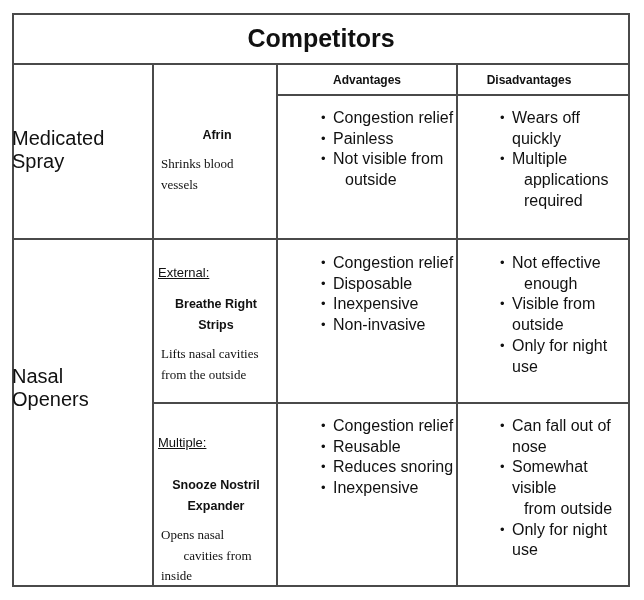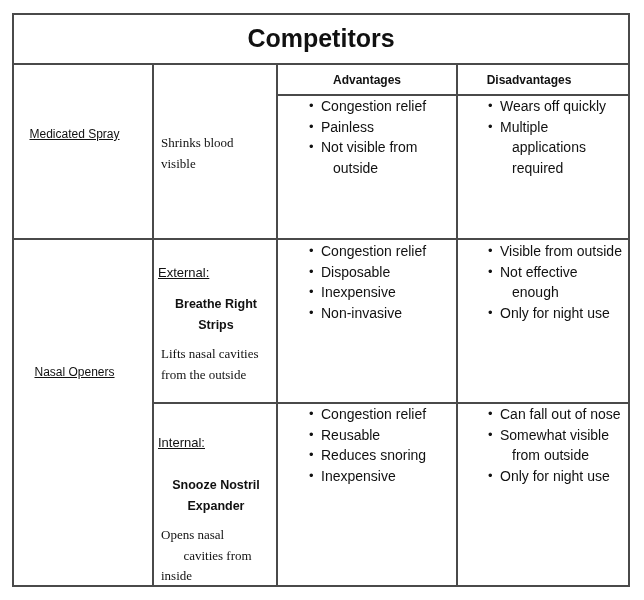--- a/index.html
+++ b/index.html
@@ -6,27 +6,27 @@
   body { width: 644px; height: 600px; position: relative; overflow: hidden;
          font-family: "Liberation Sans", "DejaVu Sans", sans-serif; color: #111; }
   .ln { position: absolute; background: #4a4a4a; }
   .h { height: 2px; }
   .v { width: 2px; }
   .title { position: absolute; left: 12px; width: 618px; top: 13px; height: 51px;
            display: flex; align-items: center; justify-content: center;
            font-size: 25px; font-weight: bold; }
   .colhead { position: absolute; top: 64px; height: 31px; display: flex; align-items: center;
              justify-content: center; font-weight: bold; font-size: 12px; }
-  .cat { position: absolute; left: 12px; width: 125px; font-size: 12px;
-         display: flex; justify-content: center; text-decoration: underline; }
+  .cat { position: absolute; left: 12px; width: 125px; font-size: 20px;
+         display: flex; justify-content: center; }
   .prod { position: absolute; width: 120px; font-size: 13px; }
   .prod .sub { text-decoration: underline; display: block; line-height: 20px; }
   .prod .name { font-weight: bold; text-align: center; display: block; line-height: 21px; font-size: 12.5px; }
   .prod .desc { display: block; line-height: 20.5px; font-family: Liberation Serif, serif; }
-  ul.bl { position: absolute; list-style: none; margin: 0; padding: 0; font-size: 14px; }
+  ul.bl { position: absolute; list-style: none; margin: 12px; padding: 0; font-size: 16px; }
   ul.bl li { position: relative; padding-left: 12px; line-height: 20.7px; }
   ul.bl li::before { content: "\2022"; position: absolute; left: 0; top: 0; font-size: 13px; }
   ul.bl li span.cont { display: block; padding-left: 12px; }
 </style>
 </head>
 <body>
 
 <div class="ln h" style="left:12px;top:13px;width:618px;"></div>
 <div class="ln h" style="left:12px;top:585px;width:618px;"></div>
 <div class="ln v" style="left:12px;top:13px;height:574px;"></div>
@@ -41,34 +41,35 @@
 
 <div class="title">Competitors</div>
 
 <div class="colhead" style="left:277px;width:180px;">Advantages</div>
 <div class="colhead" style="left:457px;width:144px;">Disadvantages</div>
 
 <div class="cat" style="top:127px;">Medicated Spray</div>
 <div class="cat" style="top:365px;">Nasal Openers</div>
 
 <div class="prod" style="left:161px;top:125px;">
+  <span class="name" style="margin-left:-8px;">Afrin</span>
   <span class="desc" style="margin-top:8px;">Shrinks blood</span>
-  <span class="desc">visible</span>
+  <span class="desc">vessels</span>
 </div>
 
 <div class="prod" style="left:158px;top:263px;width:116px;">
   <span class="sub">External:</span>
   <span class="name" style="margin-top:11px;">Breathe Right</span>
   <span class="name">Strips</span>
   <span class="desc" style="margin-top:8px;padding-left:3px;">Lifts nasal cavities</span>
   <span class="desc" style="padding-left:3px;">from the outside</span>
 </div>
 
 <div class="prod" style="left:158px;top:433px;width:116px;">
-  <span class="sub">Internal:</span>
+  <span class="sub">Multiple:</span>
   <span class="name" style="margin-top:22px;">Snooze Nostril</span>
   <span class="name">Expander</span>
   <span class="desc" style="margin-top:8px;padding-left:3px;">Opens nasal</span>
   <span class="desc" style="padding-left:3px;text-align:center;">cavities from</span>
   <span class="desc" style="padding-left:3px;">inside</span>
 </div>
 
 <ul class="bl" style="left:309px;top:96px;">
   <li><span>Congestion relief</span></li>
   <li><span>Painless</span></li>
@@ -81,22 +82,22 @@
 </ul>
 
 <ul class="bl" style="left:309px;top:241px;">
   <li><span>Congestion relief</span></li>
   <li><span>Disposable</span></li>
   <li><span>Inexpensive</span></li>
   <li><span>Non-invasive</span></li>
 </ul>
 
 <ul class="bl" style="left:488px;top:241px;">
+  <li><span>Not effective</span><span class="cont">enough</span></li>
   <li><span>Visible from outside</span></li>
-  <li><span>Not effective</span><span class="cont">enough</span></li>
   <li><span>Only for night use</span></li>
 </ul>
 
 <ul class="bl" style="left:309px;top:404px;">
   <li><span>Congestion relief</span></li>
   <li><span>Reusable</span></li>
   <li><span>Reduces snoring</span></li>
   <li><span>Inexpensive</span></li>
 </ul>
 

